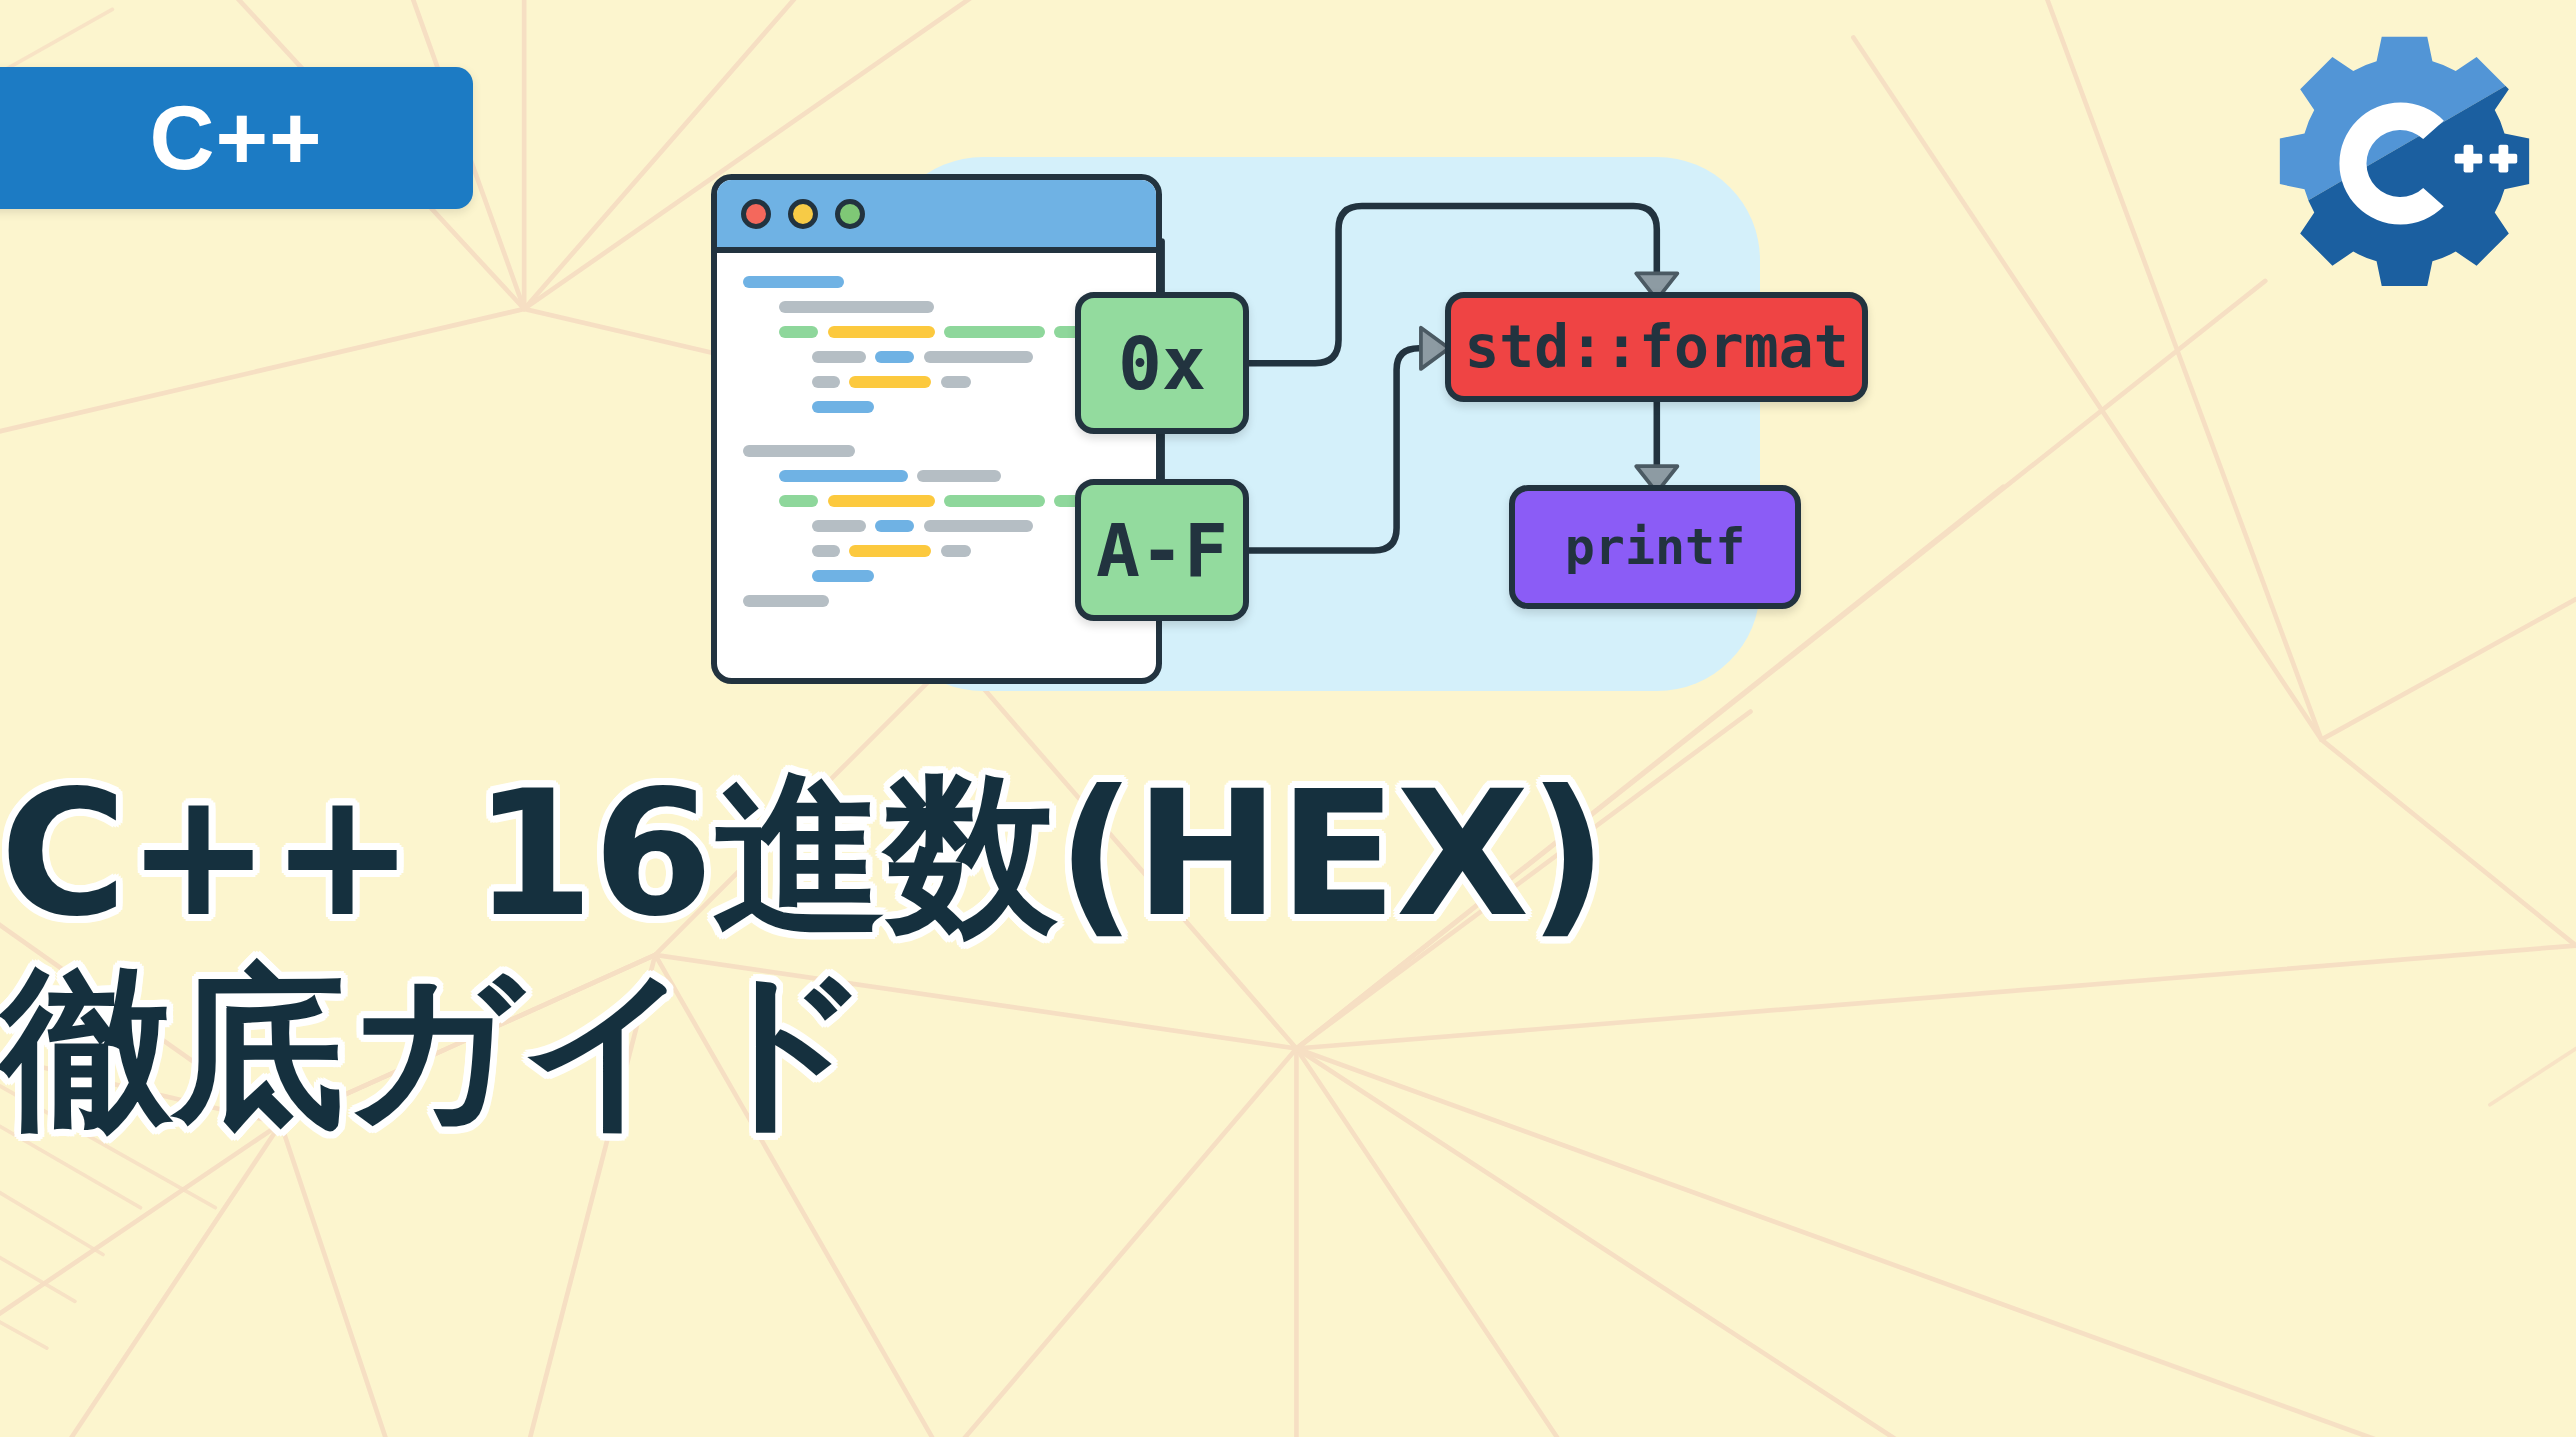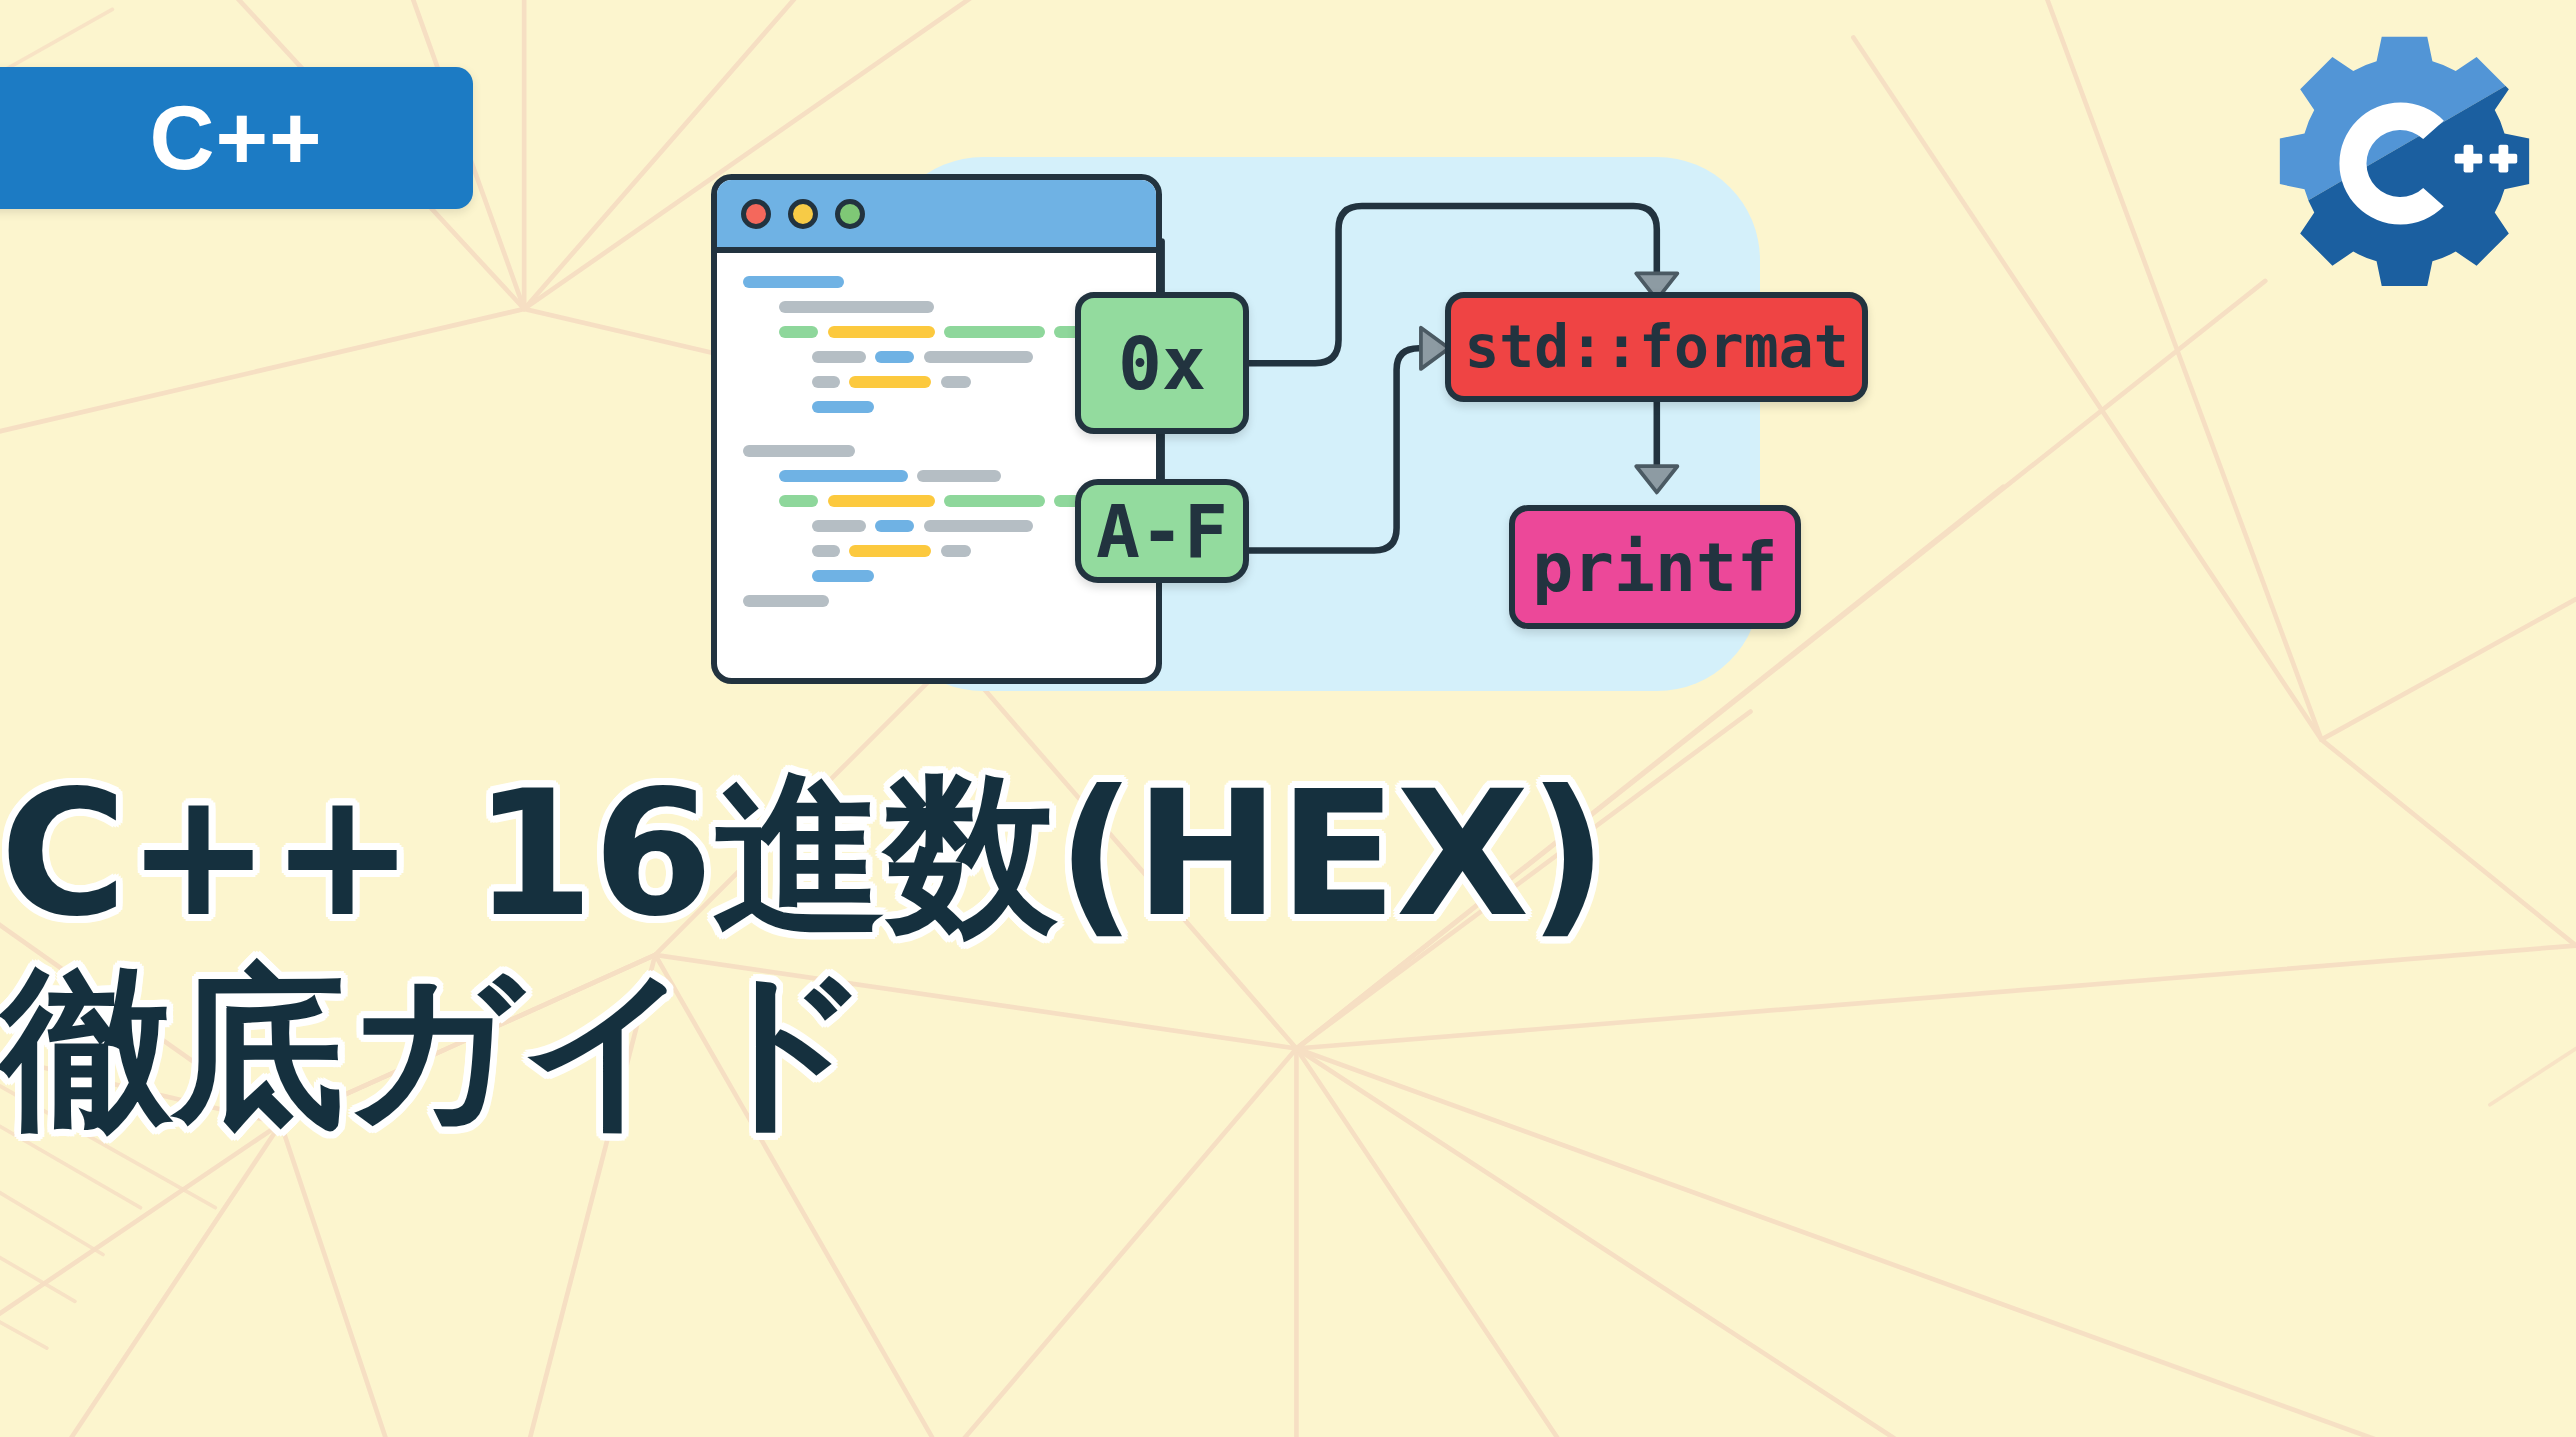--- a/index.html
+++ b/index.html
@@ -100,23 +100,23 @@
     border: 6.6px solid #22333F;
     border-radius: 19px;
     box-sizing: border-box;
     display: flex; align-items: center; justify-content: center;
     font-family: "DejaVu Sans Mono", "Liberation Mono", monospace;
     font-weight: 700;
     color: #22333F;
     box-shadow: 0 4.7px 8.4px rgba(0,0,0,0.13);
   }
   #chip-0x   { left: 1075px; top: 292px; width: 174px; height: 142px; background: #93DB9E; font-size: 73px; }
-  #chip-af   { left: 1075px; top: 479px; width: 174px; height: 104px; background: #93DB9E; font-size: 73px; border-radius: 23px; }
+  #chip-af   { left: 1075px; top: 479px; width: 174px; height: 142px; background: #93DB9E; font-size: 73px; }
   #chip-fmt  { left: 1445px; top: 292px; width: 423px; height: 110px; background: #ef4444; font-size: 58px; }
-  #chip-printf { left: 1509px; top: 485px; width: 292px; height: 124px; background: #ec4899; font-size: 68px; margin-top: 20px; }
+  #chip-printf { left: 1509px; top: 485px; width: 292px; height: 124px; background: #8b5cf6; font-size: 50px; }
 
   #flow-svg { position: absolute; left: 0; top: 0; width: 2576px; height: 749px; }
 
   
   #title-block {
     position: absolute;
     left: 0; top: 758px;
     width: 2576px;
     font-family: "DejaVu Sans", "Liberation Sans", sans-serif;
   }

